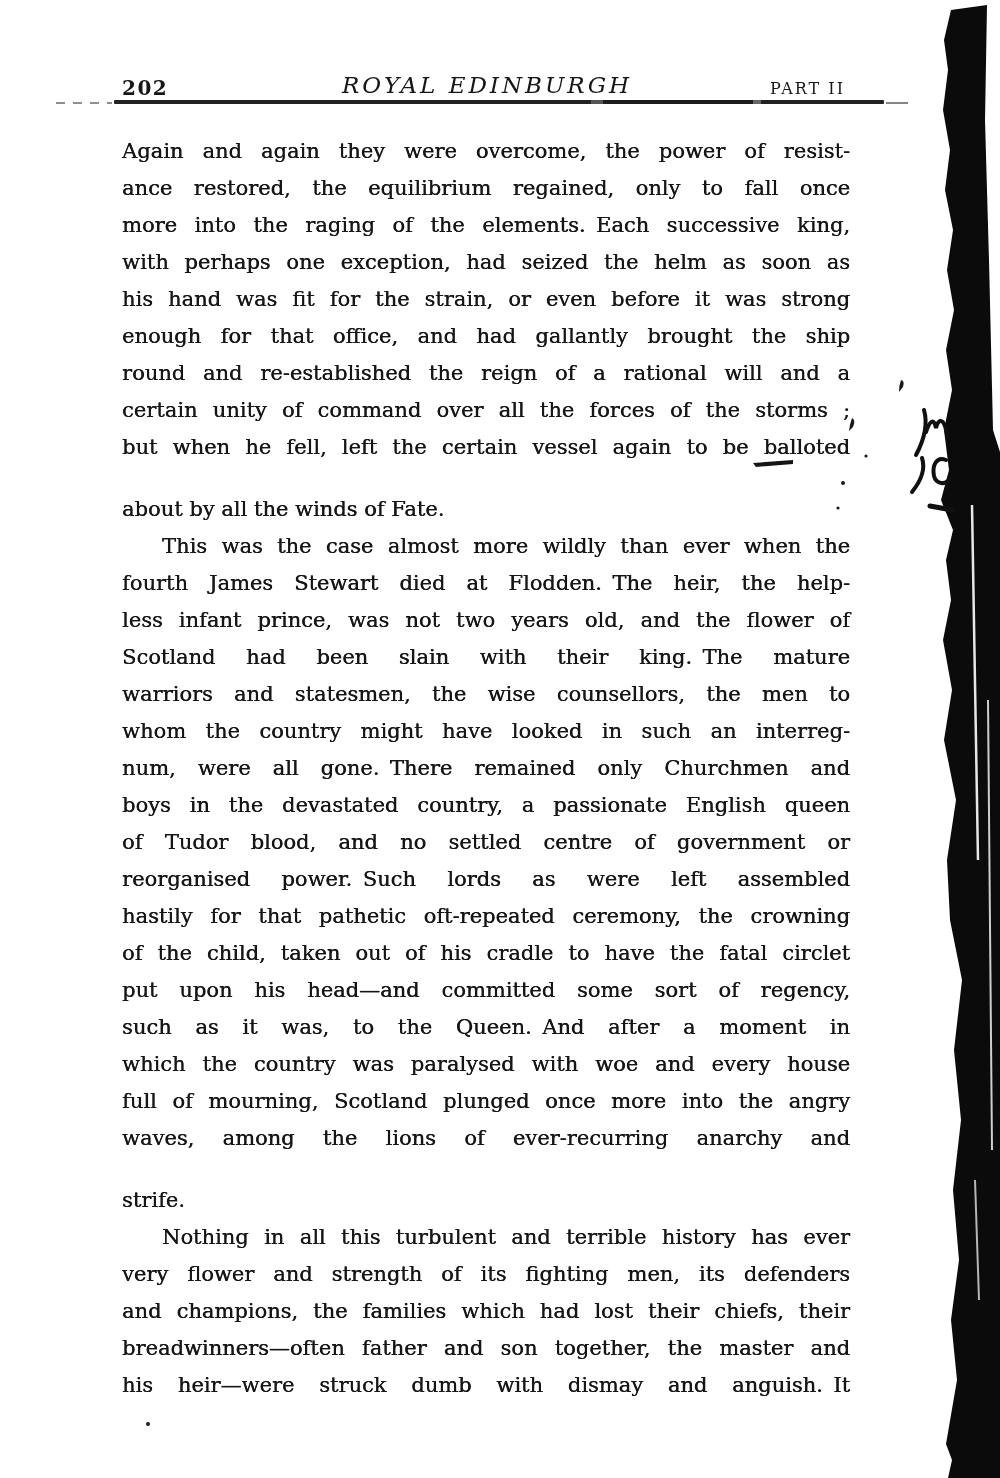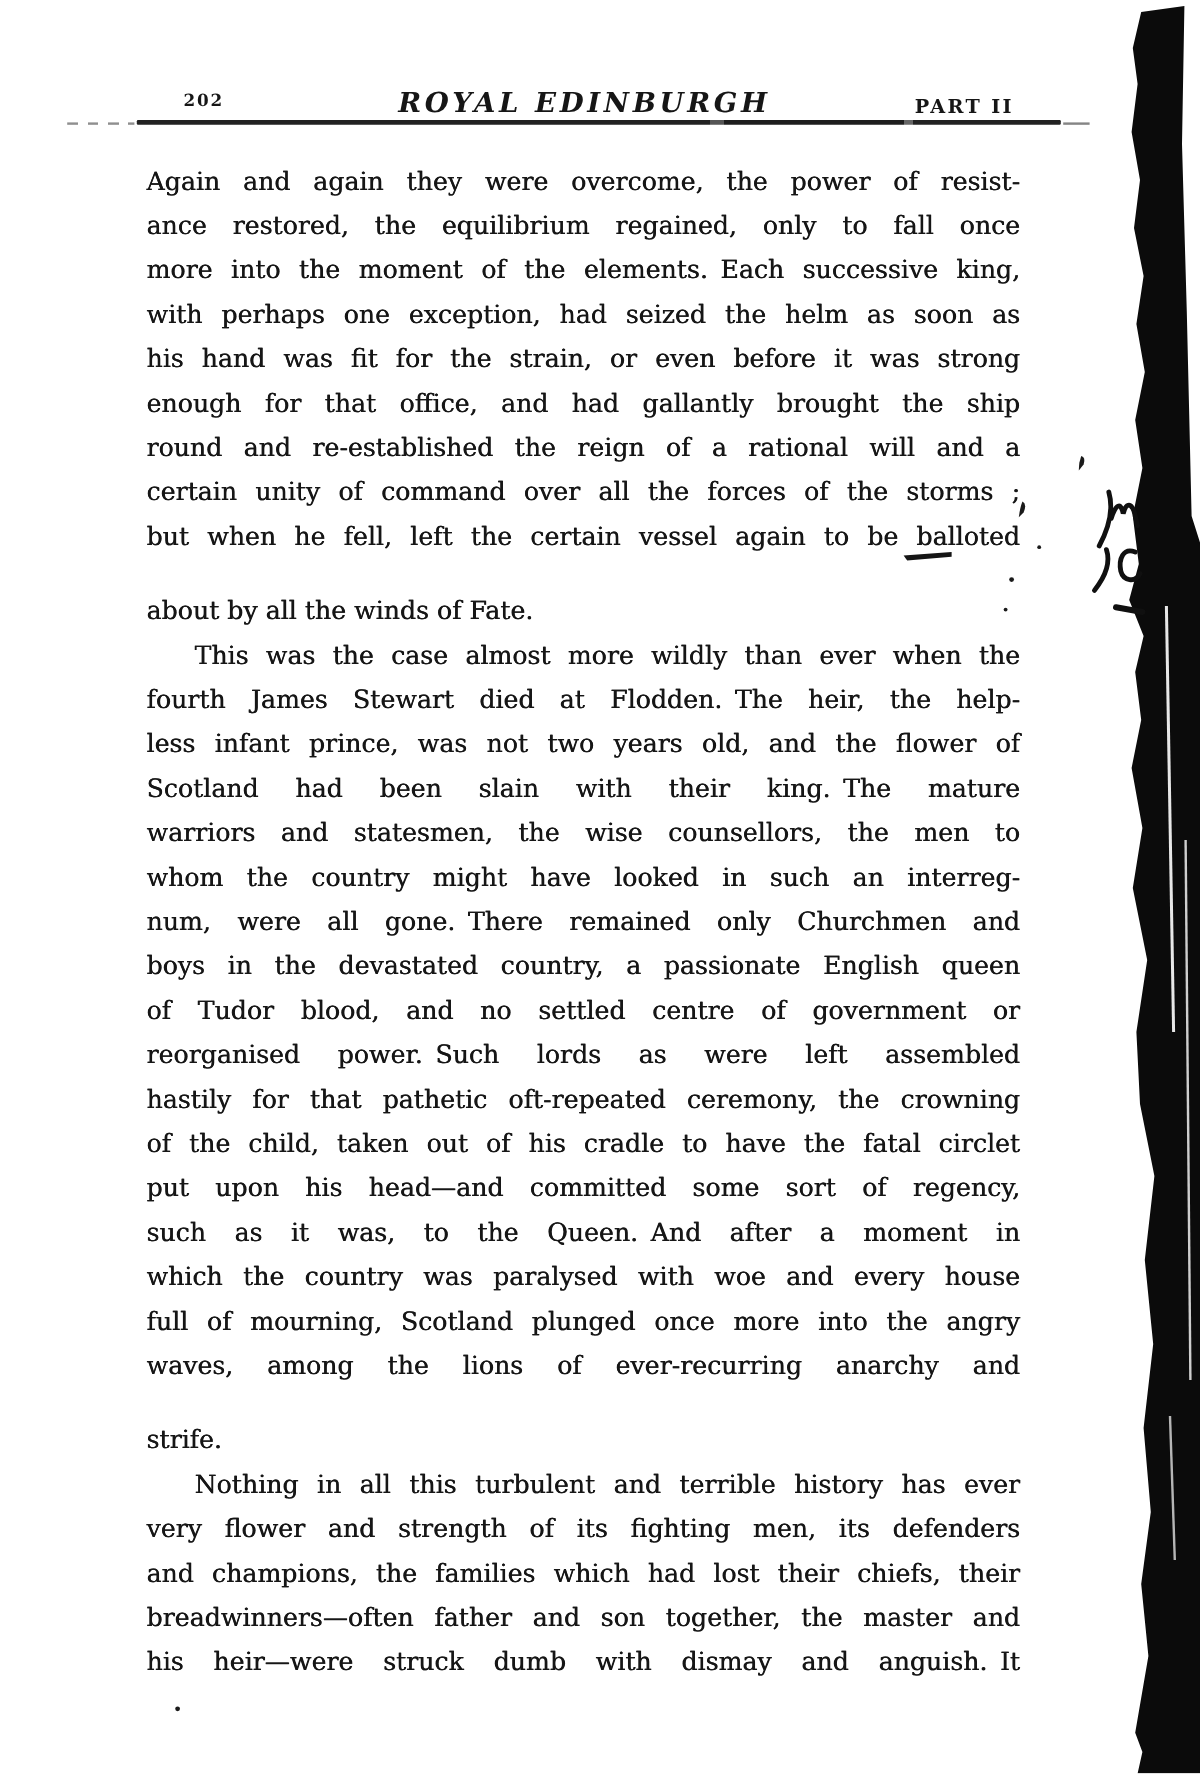--- a/index.html
+++ b/index.html
@@ -8,31 +8,31 @@
     background:#ffffff;
     position:relative;
     overflow:hidden;
     font-family:"DejaVu Serif","Liberation Serif",serif;
     color:#161616;
   }
   .page{position:absolute;inset:0;}
   
   .page-number{
     position:absolute;left:122px;top:76px;
-    font-size:14px;letter-spacing:1.5px;font-weight:bold;margin-left:31px;
+    font-size:20px;letter-spacing:1.5px;font-weight:bold;
   }
   .running-title{
     position:absolute;left:0;right:26px;top:72px;
     text-align:center;
     font-style:italic;font-size:23px;letter-spacing:3px;
-    font-weight:bold;
+    font-weight:normal;
   }
   .part-label{
     position:absolute;right:155px;top:79px;
-    font-size:16px;letter-spacing:2px;font-weight:bold;
+    font-size:16px;letter-spacing:2px;font-weight:normal;
   }
   .header-rule{
     position:absolute;left:114px;top:100px;width:770px;height:4px;
     background:linear-gradient(90deg,
       #222 0 62%, #555 62% 63.5%, #1d1d1d 63.5% 83%, #666 83% 84%, #222 84% 100%);
     border-radius:1px;
   }
   .header-rule-left{
     position:absolute;left:56px;top:102px;width:56px;height:2px;opacity:.55;
     background:repeating-linear-gradient(90deg,#333 0 9px,transparent 9px 17px);
@@ -67,21 +67,21 @@
   <div class="part-label">PART II</div>
 
   <div class="header-rule"></div>
   <div class="header-rule-left"></div>
   <div class="header-rule-right"></div>
 
   <div class="body-text">
       <div class="paragraph">
         <div class="line">Again and again they were overcome, the power of resist-</div>
         <div class="line">ance restored, the equilibrium regained, only to fall once</div>
-        <div class="line">more into the moment of the elements. Each successive king,</div>
+        <div class="line">more into the raging of the elements. Each successive king,</div>
         <div class="line">with perhaps one exception, had seized the helm as soon as</div>
         <div class="line">his hand was fit for the strain, or even before it was strong</div>
         <div class="line">enough for that office, and had gallantly brought the ship</div>
         <div class="line">round and re-established the reign of a rational will and a</div>
         <div class="line">certain unity of command over all the forces of the storms ;</div>
         <div class="line">but when he fell, left the certain vessel again to be balloted</div>
         <div class="line lastline">about by all the winds of Fate.</div>
       </div>
       <div class="paragraph">
         <div class="line indent">This was the case almost more wildly than ever when the</div>

